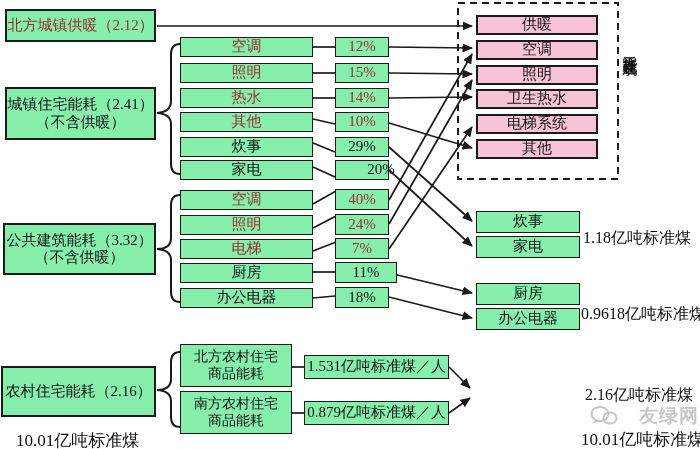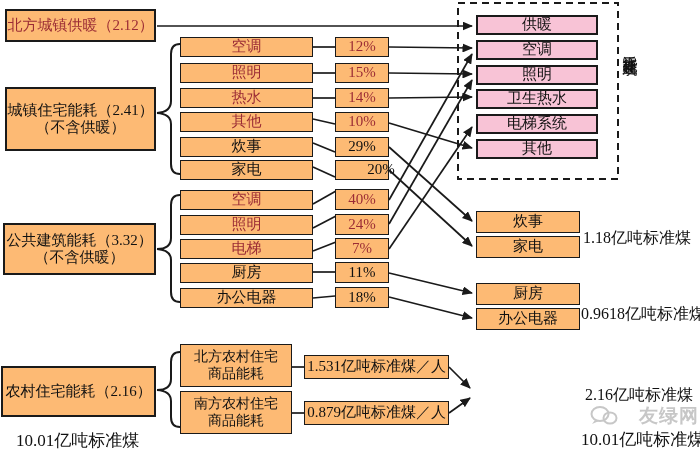--- a/index.html
+++ b/index.html
@@ -2,21 +2,21 @@
 <html style="--red: #9b2c35; --pink: #f8c3d6; --gray: #c7c7c7; --line: #1a1a1a;"><head>
 <meta charset="utf-8">
 <style>
   html,body{margin:0;padding:0;background:#ffffff;}
   #stage{
     position:relative;width:700px;height:449px;background:#ffffff;overflow:hidden;
     font-family:"Liberation Serif","DejaVu Serif",serif;color:#111;
   }
   #wires{position:absolute;left:0;top:0;width:700px;height:449px;}
   .box{
-    position:absolute;border:2px solid #1a1a1a;background:#fdba74;
+    position:absolute;border:2px solid #1a1a1a;background:#86efac;
     display:flex;align-items:center;justify-content:center;
     font-size:15px;line-height:1.15;text-align:center;box-sizing:border-box;
   }
   .thin{border-width:1.6px;}
   .pink{background:var(--pink,#f8c3d6);}
   .red{color:var(--red,#9b2c35);}
   .two{flex-direction:column;}
   .lbl{
     position:absolute;font-size:16px;white-space:nowrap;color:#111;
   }
@@ -78,21 +78,21 @@
       <line x1="389" y1="249" x2="472" y2="127"></line>
       <line x1="389" y1="273" x2="472" y2="293"></line>
       <line x1="389" y1="297" x2="472" y2="318"></line>
       <line x1="449" y1="367" x2="470" y2="388"></line>
       <line x1="449" y1="413" x2="470" y2="398"></line>
     </g>
   </svg>
 
   <div class="box red" style="left:5px;top:9px;width:151px;height:33px;">北方城镇供暖（2.12）</div>
 
-  <div class="box two" style="left:5px;top:87px;width:151px;height:64px;">
+  <div class="box two" style="left:5px;top:87px;width:151px;height:53px;">
     <div>城镇住宅能耗（2.41）</div>
     <div>（不含供暖）</div>
   </div>
 
   <div class="box two" style="left:3px;top:223px;width:153px;height:52px;">
     <div>公共建筑能耗（3.32）</div>
     <div>（不含供暖）</div>
   </div>
 
   <div class="box" style="left:1px;top:366px;width:155px;height:51px;">农村住宅能耗（2.16）</div>
@@ -115,21 +115,21 @@
 
   <div class="box thin red" style="left:180px;top:190px;width:133px;height:20px;">空调</div>
   <div class="box thin red" style="left:180px;top:215px;width:133px;height:20px;">照明</div>
   <div class="box thin red" style="left:180px;top:239px;width:133px;height:20px;">电梯</div>
   <div class="box thin" style="left:180px;top:263px;width:133px;height:20px;">厨房</div>
   <div class="box thin" style="left:180px;top:288px;width:133px;height:20px;">办公电器</div>
 
   <div class="box thin red" style="left:335px;top:189px;width:54px;height:21px;">40%</div>
   <div class="box thin red" style="left:335px;top:214px;width:54px;height:21px;">24%</div>
   <div class="box thin red" style="left:335px;top:238px;width:54px;height:21px;">7%</div>
-  <div class="box thin" style="left:335px;top:262px;width:54px;height:21px;">11%</div>
+  <div class="box thin" style="left:335px;top:262px;width:62px;height:21px;">11%</div>
   <div class="box thin" style="left:335px;top:287px;width:54px;height:21px;">18%</div>
 
   <div class="box pink" style="left:476px;top:15px; width:122px;height:20px;">供暖</div>
   <div class="box pink" style="left:476px;top:40px; width:122px;height:20px;">空调</div>
   <div class="box pink" style="left:476px;top:65px; width:122px;height:20px;">照明</div>
   <div class="box pink" style="left:476px;top:114px;width:122px;height:20px;">电梯系统</div>
   <div class="box pink" style="left:476px;top:89px; width:122px;height:20px;">卫生热水</div>
   <div class="box pink" style="left:476px;top:139px;width:122px;height:20px;">其他</div>
 
   <div class="vlabel" style="left:620px;top:44px;height:102px;">近零能耗建筑</div>

